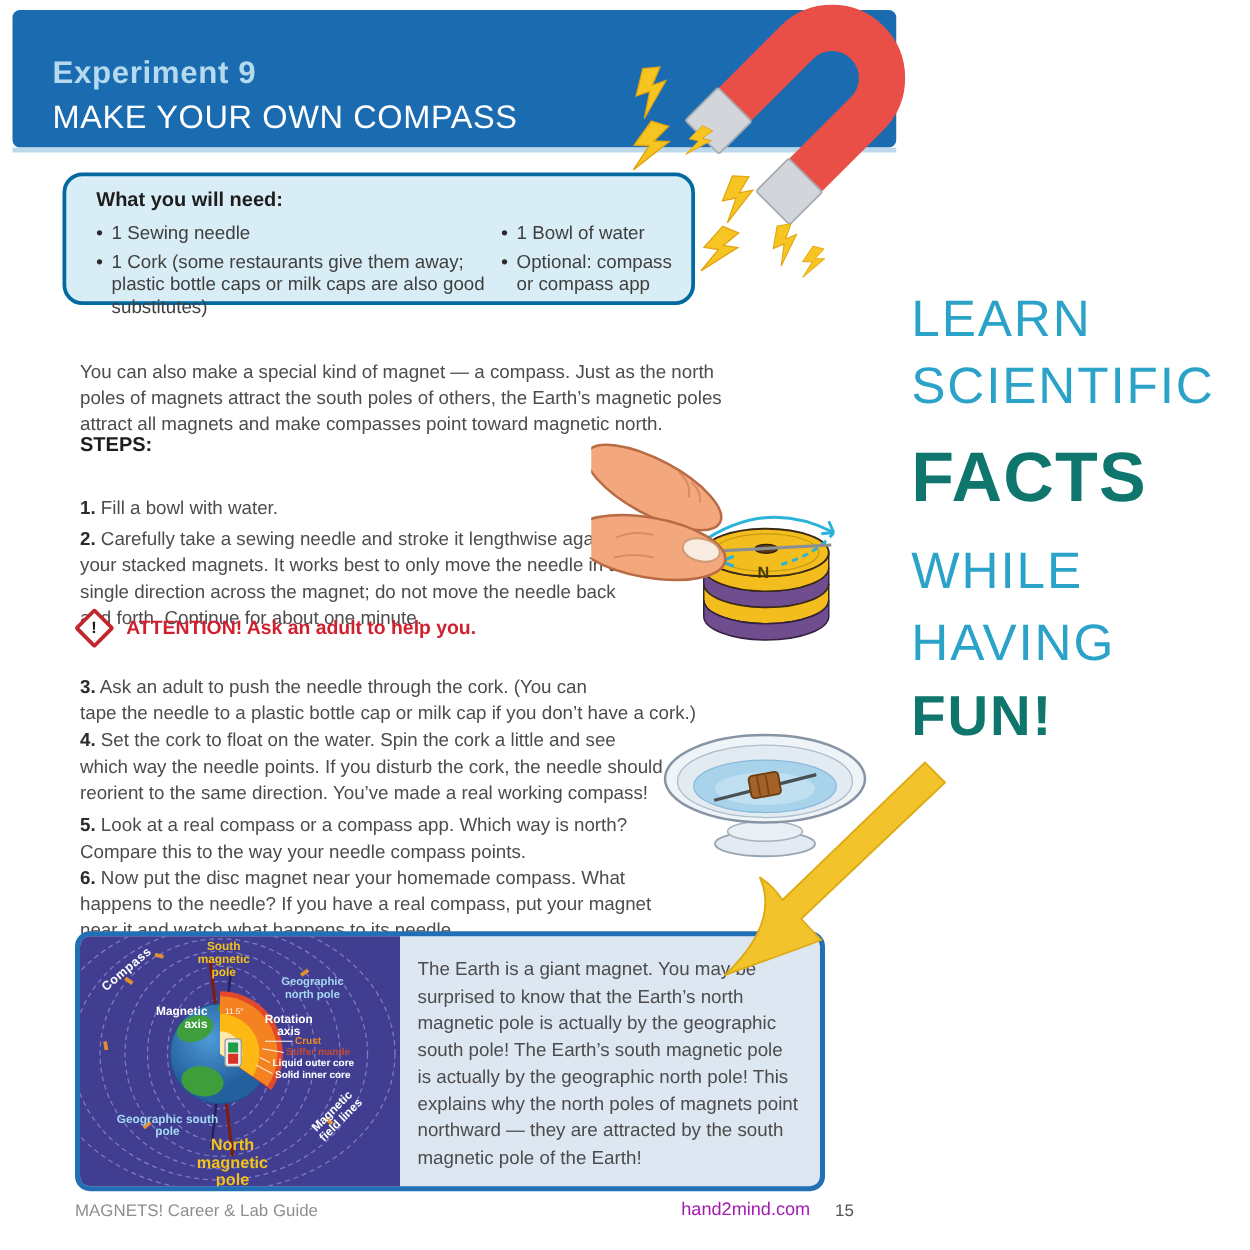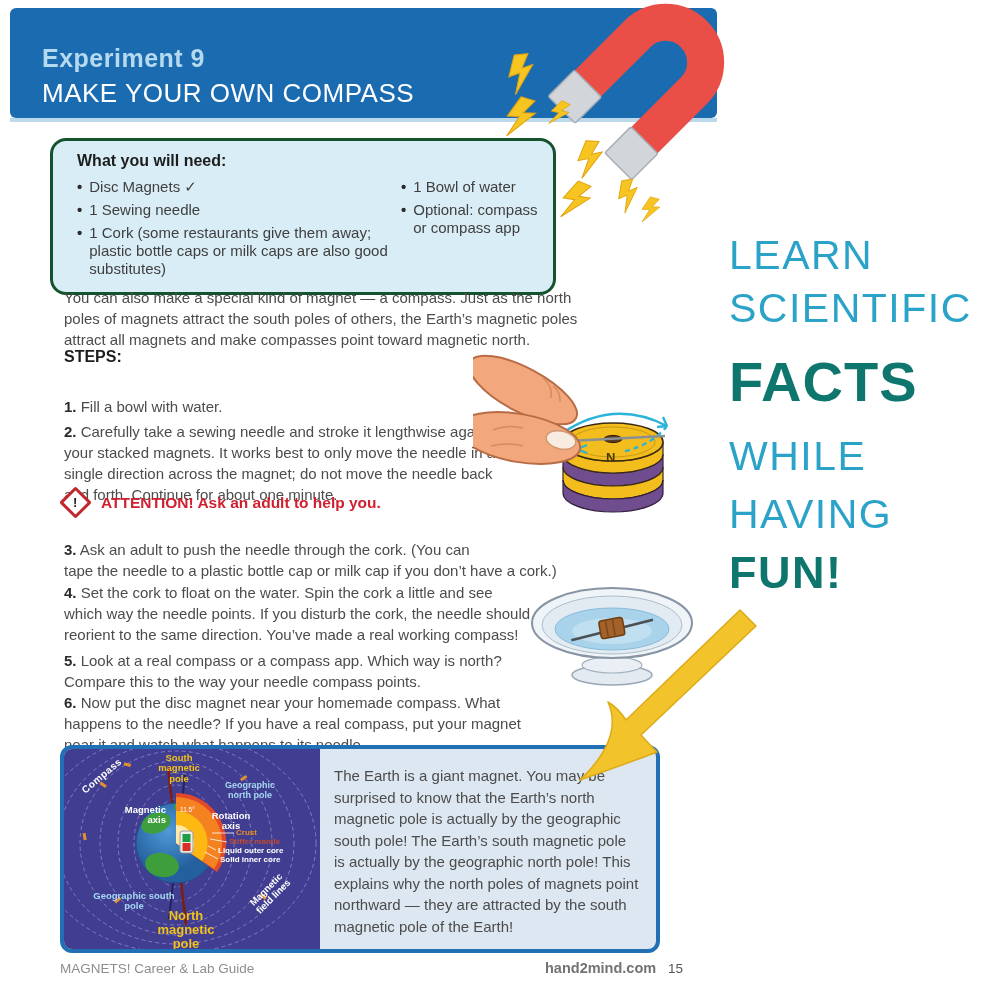--- a/index.html
+++ b/index.html
@@ -8,22 +8,22 @@
   .abs{position:absolute;}
   .pre{white-space:pre-line;}
 
   
   .band{left:10px;top:8px;width:707px;height:110px;background:#1a6bb0;border-radius:6px;}
   .band-strip{left:10px;top:118px;width:707px;height:4px;background:#bcd9ec;}
   .eyebrow{left:42px;top:44px;font-size:25px;font-weight:700;color:#b5daf0;letter-spacing:.5px;}
   .band-title{left:42px;top:78px;font-size:26px;font-weight:400;color:#ffffff;letter-spacing:.5px;}
 
   
-  .needs-box{left:50px;top:138px;width:506px;height:157px;background:#d8edf6;
-             border:3px solid #14532d;border-radius:16px;box-sizing:border-box;}
+  .needs-box{left:50px;top:138px;width:506px;height:106px;background:#d8edf6;
+             border:3px solid #0369a1;border-radius:16px;box-sizing:border-box;}
   .nb-title{left:24px;top:11px;font-size:16px;font-weight:700;color:#1d1d1d;}
   .nb-list{list-style:none;margin:0;padding:0;}
   .nb-left{left:24px;top:37px;width:315px;}
   .nb-right{left:348px;top:37px;width:150px;}
   .nb-list li{display:flex;font-size:15px;line-height:18px;color:#3f3f3f;margin-bottom:5px;}
   .nb-list li::before{content:"•";margin-right:7px;font-weight:700;color:#2b2b2b;}
 
   
   .intro{left:64px;top:287px;width:545px;font-size:15px;line-height:21px;color:#4c4c4c;}
   .steps-h{left:64px;top:348px;font-size:16px;font-weight:700;color:#1d1d1d;}
@@ -62,21 +62,21 @@
   .dl-crust{left:172px;top:80px;color:#f08c1e;font-size:8px;text-align:left;}
   .dl-mantle{left:165px;top:89px;color:#c14a32;font-size:8px;text-align:left;}
   .dl-liquid{left:154px;top:98px;color:#fff;font-size:8px;text-align:left;}
   .dl-solid{left:156px;top:107px;color:#fff;font-size:8px;text-align:left;}
   .dl-gsp{left:22px;top:142px;width:96px;color:#a5d8f2;font-size:9.5px;}
   .dl-nmp{left:90px;top:160px;width:64px;color:#f2c21c;font-size:13px;}
   .dl-mfl{left:178px;top:134px;width:56px;color:#fff;font-size:9.5px;transform:rotate(-45deg);}
 
   
   .foot-left{left:60px;top:961px;font-size:13.5px;color:#8e8e8e;}
-  .foot-site{left:545px;top:960px;font-size:14.5px;font-weight:700;color:#737373;}
+  .foot-site{left:545px;top:960px;font-size:14.5px;font-weight:400;color:#a21caf;}
   .foot-page{left:668px;top:961px;font-size:13.5px;color:#555555;}
 
   svg{display:block;}
 </style>
 </head>
 <body>
 
 <div class="abs band"></div>
 <div class="abs band-strip"></div>
 <div class="abs eyebrow">Experiment 9</div>
@@ -98,23 +98,20 @@
     <use href="#bolt" transform="translate(84,142) rotate(-6) scale(1.0)"></use>
     <use href="#bolt" transform="translate(76,178) rotate(14) scale(1.05)"></use>
     <use href="#bolt" transform="translate(122,184) rotate(-18) scale(0.85)"></use>
     <use href="#bolt" transform="translate(152,196) rotate(6) scale(0.7)"></use>
   </g>
 </svg>
 
 <div class="abs needs-box">
   <div class="abs nb-title">What you will need:</div>
   <ul class="abs nb-list nb-left">
-    <li>
-        <span class="pre">Disc Magnets ✓</span>
-      </li>
     <li>
         <span class="pre">1 Sewing needle</span>
       </li>
     <li>
         <span class="pre">1 Cork (some restaurants give them away;
 plastic bottle caps or milk caps are also good
 substitutes)</span>
       </li>
   </ul>
   <ul class="abs nb-list nb-right">

